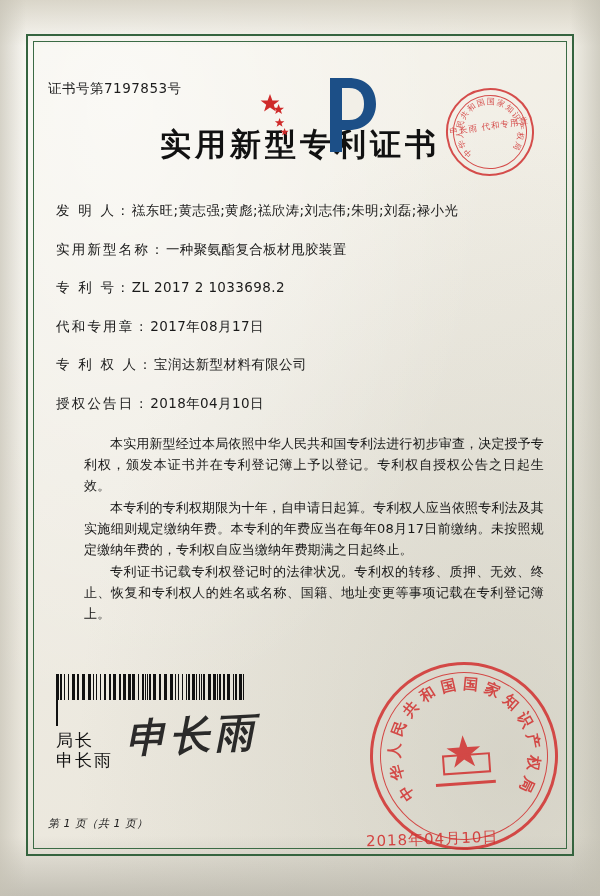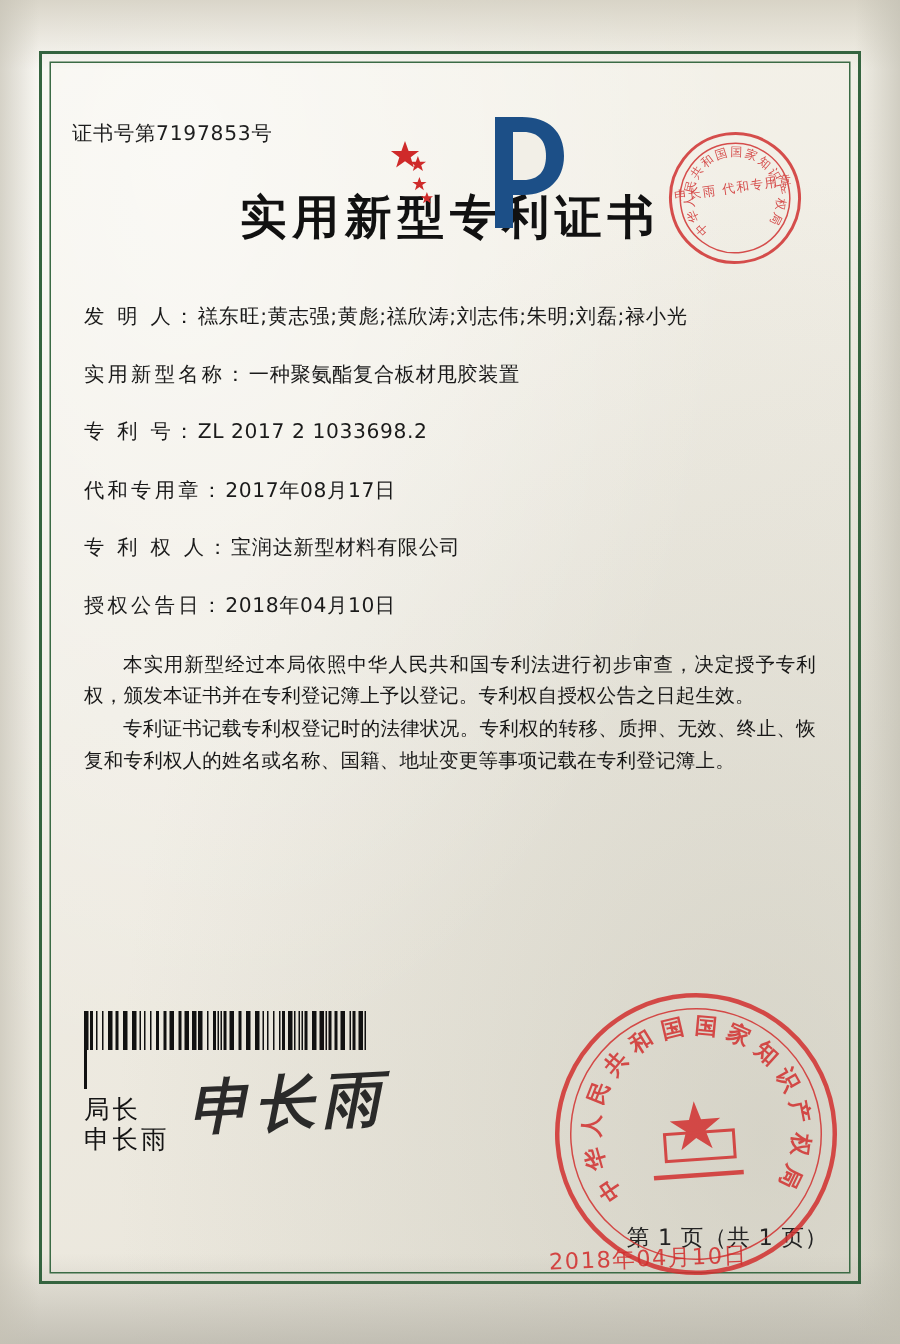--- a/index.html
+++ b/index.html
@@ -126,20 +126,21 @@
     padding: 0 8px 0 8px;
   }
   .para {
     font-size: 13px;
     line-height: 21px;
     color: #171717;
     text-indent: 26px;
     text-align: justify;
     margin-bottom: 1px;
     letter-spacing: .15px;
+    margin-left: 28px;
   }
 
   
   .barcode {
     position: absolute;
     left: 8px;
     top: 612px;
     width: 192px;
     height: 26px;
   }
@@ -171,24 +172,25 @@
     color: #1b1b1b;
     letter-spacing: 4px;
     transform: rotate(-3deg);
     opacity: .92;
   }
 
   .page-foot {
     position: absolute;
     left: 0; right: 0;
     top: 754px;
-    text-align: right;
-    font-size: 15px;
+    text-align: left;
+    font-size: 11px;
     color: #232323;
     letter-spacing: .5px;
+    font-style: italic;
   }
 
   
   .seal-small {
     position: absolute;
     right: 18px;
     top: 26px;
     width: 84px; height: 84px;
     border: 2px solid #cf2a2a;
     border-radius: 50%;
@@ -332,20 +334,21 @@
       <div class="field">
         <span class="lab">专 利 权 人：</span><span>宝润达新型材料有限公司</span>
       </div>
       <div class="field">
         <span class="lab">授权公告日：</span><span>2018年04月10日</span>
       </div>
     </div>
 
     <div class="paras">
       <div class="para">本实用新型经过本局依照中华人民共和国专利法进行初步审查，决定授予专利权，颁发本证书并在专利登记簿上予以登记。专利权自授权公告之日起生效。</div>
+      <div class="para">本专利的专利权期限为十年，自申请日起算。专利权人应当依照专利法及其实施细则规定缴纳年费。本专利的年费应当在每年08月17日前缴纳。未按照规定缴纳年费的，专利权自应当缴纳年费期满之日起终止。</div>
       <div class="para">专利证书记载专利权登记时的法律状况。专利权的转移、质押、无效、终止、恢复和专利权人的姓名或名称、国籍、地址变更等事项记载在专利登记簿上。</div>
     </div>
 
     <div class="barcode" id="barcode"><i style="width:3px;margin-right:1px"></i><i style="width:2px;margin-right:2px"></i><i style="width:1px;margin-right:3px"></i><i style="width:1px;margin-right:3px"></i><i style="width:3px;margin-right:2px"></i><i style="width:2px;margin-right:3px"></i><i style="width:3px;margin-right:3px"></i><i style="width:3px;margin-right:2px"></i><i style="width:1px;margin-right:2px"></i><i style="width:1px;margin-right:3px"></i><i style="width:1px;margin-right:3px"></i><i style="width:2px;margin-right:3px"></i><i style="width:2px;margin-right:2px"></i><i style="width:3px;margin-right:3px"></i><i style="width:2px;margin-right:2px"></i><i style="width:3px;margin-right:2px"></i><i style="width:3px;margin-right:1px"></i><i style="width:3px;margin-right:3px"></i><i style="width:1px;margin-right:3px"></i><i style="width:2px;margin-right:1px"></i><i style="width:1px;margin-right:1px"></i><i style="width:1px;margin-right:1px"></i><i style="width:2px;margin-right:2px"></i><i style="width:3px;margin-right:3px"></i><i style="width:2px;margin-right:3px"></i><i style="width:3px;margin-right:3px"></i><i style="width:3px;margin-right:2px"></i><i style="width:1px;margin-right:2px"></i><i style="width:1px;margin-right:3px"></i><i style="width:1px;margin-right:3px"></i><i style="width:1px;margin-right:1px"></i><i style="width:2px;margin-right:2px"></i><i style="width:3px;margin-right:1px"></i><i style="width:1px;margin-right:2px"></i><i style="width:1px;margin-right:1px"></i><i style="width:1px;margin-right:1px"></i><i style="width:2px;margin-right:3px"></i><i style="width:3px;margin-right:2px"></i><i style="width:3px;margin-right:1px"></i><i style="width:1px;margin-right:1px"></i><i style="width:2px;margin-right:2px"></i><i style="width:2px;margin-right:2px"></i><i style="width:3px;margin-right:3px"></i><i style="width:1px;margin-right:1px"></i><i style="width:2px;margin-right:2px"></i><i style="width:3px;margin-right:1px"></i><i style="width:1px;margin-right:2px"></i><i style="width:2px;margin-right:1px"></i></div>
 
     <div class="sign-block">
       <div>局长</div>
       <div>申长雨</div>
     </div>
     <div class="sign-script">申长雨</div>

